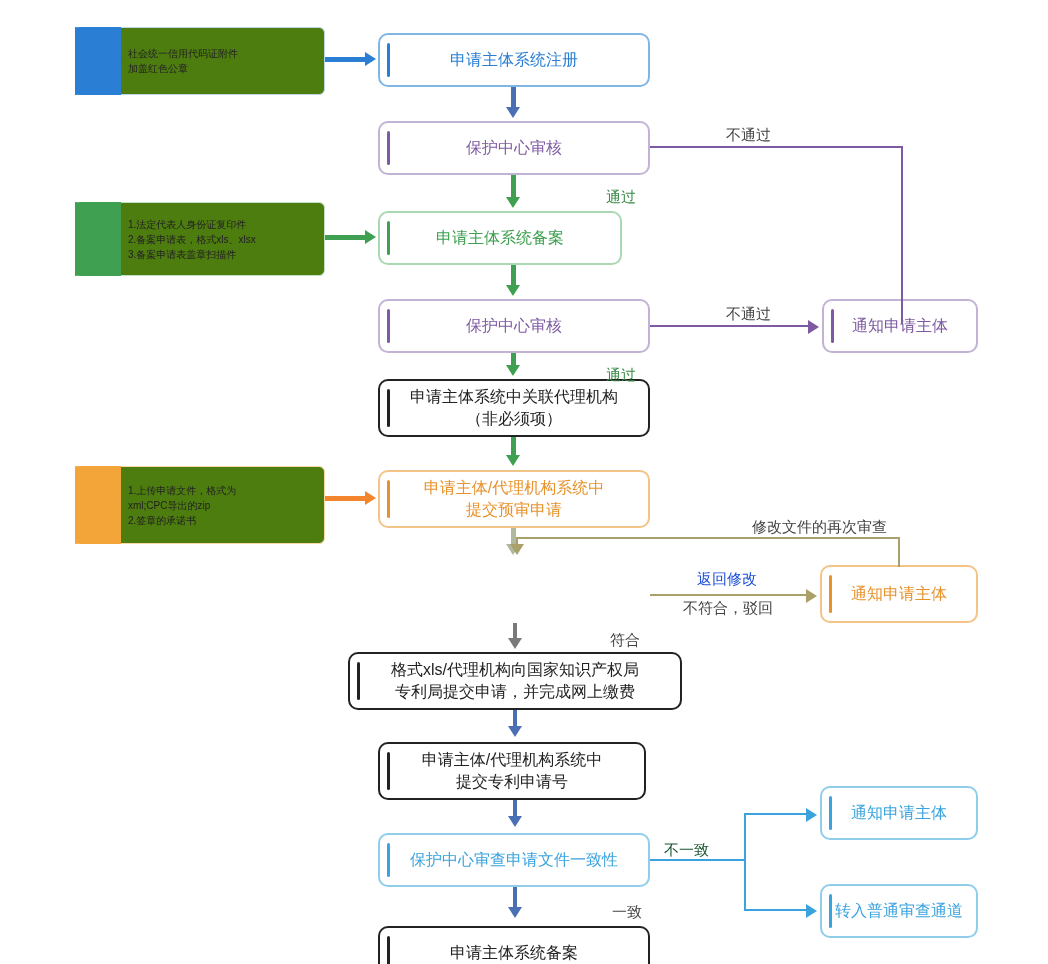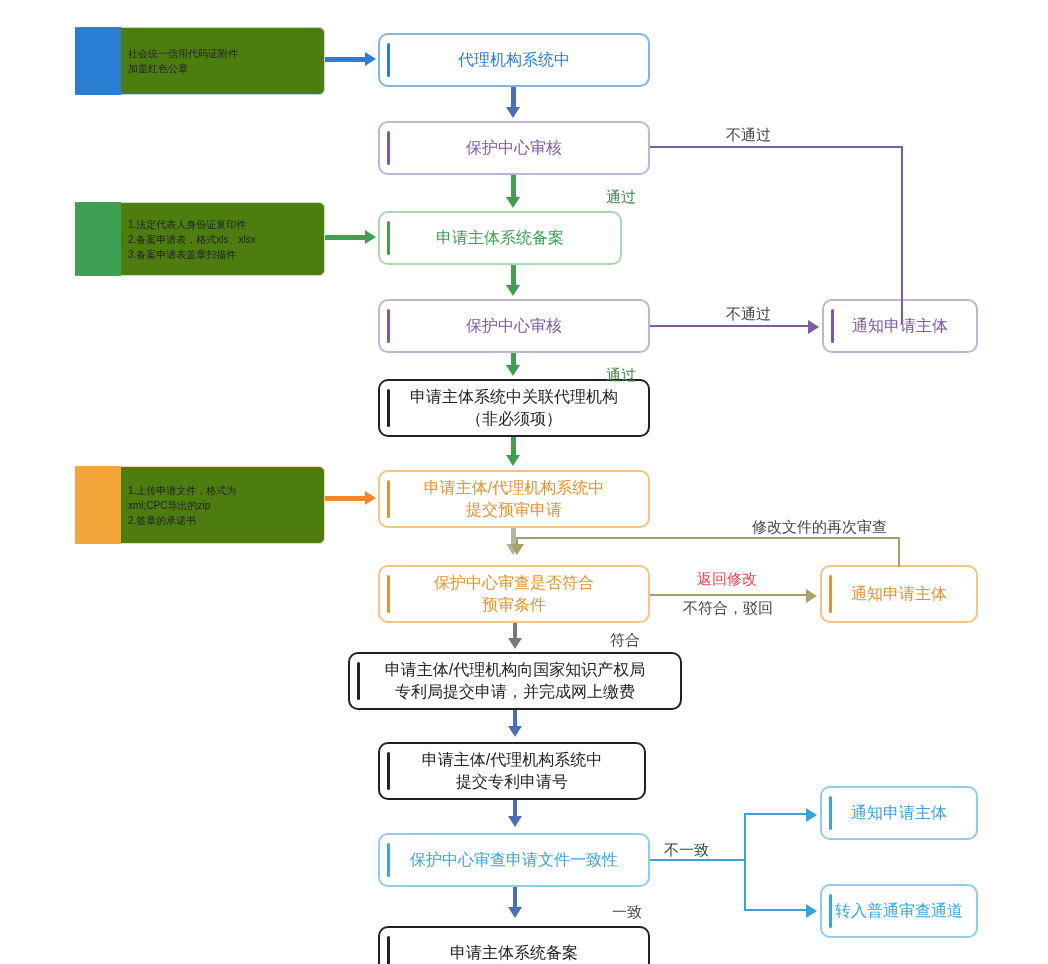--- a/index.html
+++ b/index.html
@@ -113,21 +113,21 @@
 
   <div class="docbox" style="left:75px; top:466px; width:250px; height:78px; border-color:#f7d9ac;">
     <div class="disc" style="background:#f3a53a;"></div>
     <div>1.上传申请文件，格式为
  xml;CPC导出的zip
 2.签章的承诺书</div>
   </div>
 
   <div class="node" style="left:378px; top:33px; width:272px; height:54px; border-color:#7fb6e4; color:#2a7fd4;">
     <span class="bracket" style="background:#2a7fd4;"></span>
-    <span>代理机构系统中</span>
+    <span>申请主体系统注册</span>
   </div>
 
   <div class="node" style="left:378px; top:121px; width:272px; height:54px; border-color:#c2b3d4; color:#7e5aa2;">
     <span class="bracket" style="background:#7e5aa2;"></span>
     <span>保护中心审核</span>
   </div>
 
   <div class="node" style="left:378px; top:211px; width:244px; height:54px; border-color:#a9d8b2; color:#3ea050;">
     <span class="bracket" style="background:#3ea050;"></span>
     <span>申请主体系统备案</span>
@@ -148,34 +148,29 @@
     <span>申请主体系统中关联代理机构
 （非必须项）</span>
   </div>
 
   <div class="node" style="left:378px; top:470px; width:272px; height:58px; border-color:#f3c387; color:#e8922c;">
     <span class="bracket" style="background:#e8922c;"></span>
     <span>申请主体/代理机构系统中
 提交预审申请</span>
   </div>
 
-  <div class="node" style="left:378px; top:565px; width:272px; height:58px; border-color:#f3c387; color:#e8922c;">
-    <span class="bracket" style="background:#e8922c;"></span>
-    <span>保护中心审查是否符合
-预审条件</span>
-  </div>
 
   <div class="node" style="left:820px; top:565px; width:158px; height:58px; border-color:#f3c387; color:#e8922c;">
     <span class="bracket" style="background:#e8922c;"></span>
     <span>通知申请主体</span>
   </div>
 
   <div class="node" style="left:348px; top:652px; width:334px; height:58px; border-color:#222; color:#222;">
     <span class="bracket" style="background:#222;"></span>
-    <span>申请主体/代理机构向国家知识产权局
+    <span>格式xls/代理机构向国家知识产权局
 专利局提交申请，并完成网上缴费</span>
   </div>
 
   <div class="node" style="left:378px; top:742px; width:268px; height:58px; border-color:#222; color:#222;">
     <span class="bracket" style="background:#222;"></span>
     <span>申请主体/代理机构系统中
 提交专利申请号</span>
   </div>
 
   <div class="node" style="left:378px; top:833px; width:272px; height:54px; border-color:#8fcdeb; color:#3aa3dd;">
@@ -230,21 +225,21 @@
   <div class="arrow down" style="left:506px; top:455px; border-top-color:#3ea050;"></div>
 
   <div class="line" style="left:325px; top:496px; width:42px; height:5px; background:#f3862c;"></div>
   <div class="arrow right" style="left:365px; top:491px; border-left-color:#f3862c;"></div>
 
   <div class="line" style="left:511px; top:528px; width:5px; height:18px; background:#b0b8a0;"></div>
   <div class="arrow down" style="left:506px; top:544px; border-top-color:#b0b8a0;"></div>
 
   <div class="line" style="left:650px; top:594px; width:158px; height:2px; background:#a9a06a;"></div>
   <div class="arrow right" style="left:806px; top:589px; border-left-color:#a9a06a;"></div>
-  <div class="lbl" style="left:697px; top:570px; color:#ef4444;">返回修改</div>
+  <div class="lbl" style="left:697px; top:570px; color:#1d4ed8;">返回修改</div>
   <div class="lbl" style="left:683px; top:599px; color:#444;font-family:Liberation Mono, monospace;">不符合，驳回</div>
 
   <div class="line" style="left:898px; top:537px; width:2px; height:30px; background:#a9a06a;"></div>
   <div class="line" style="left:516px; top:537px; width:384px; height:2px; background:#a9a06a;"></div>
   <div class="line" style="left:516px; top:537px; width:2px; height:12px; background:#a9a06a;"></div>
   <div class="arrow down" style="left:510px; top:544px; border-top-color:#a9a06a;"></div>
   <div class="lbl" style="left:752px; top:518px; color:#444;">修改文件的再次审查</div>
 
   <div class="line" style="left:513px; top:623px; width:4px; height:17px; background:#7a7a7a;"></div>
   <div class="arrow down" style="left:508px; top:638px; border-top-color:#7a7a7a;"></div>

